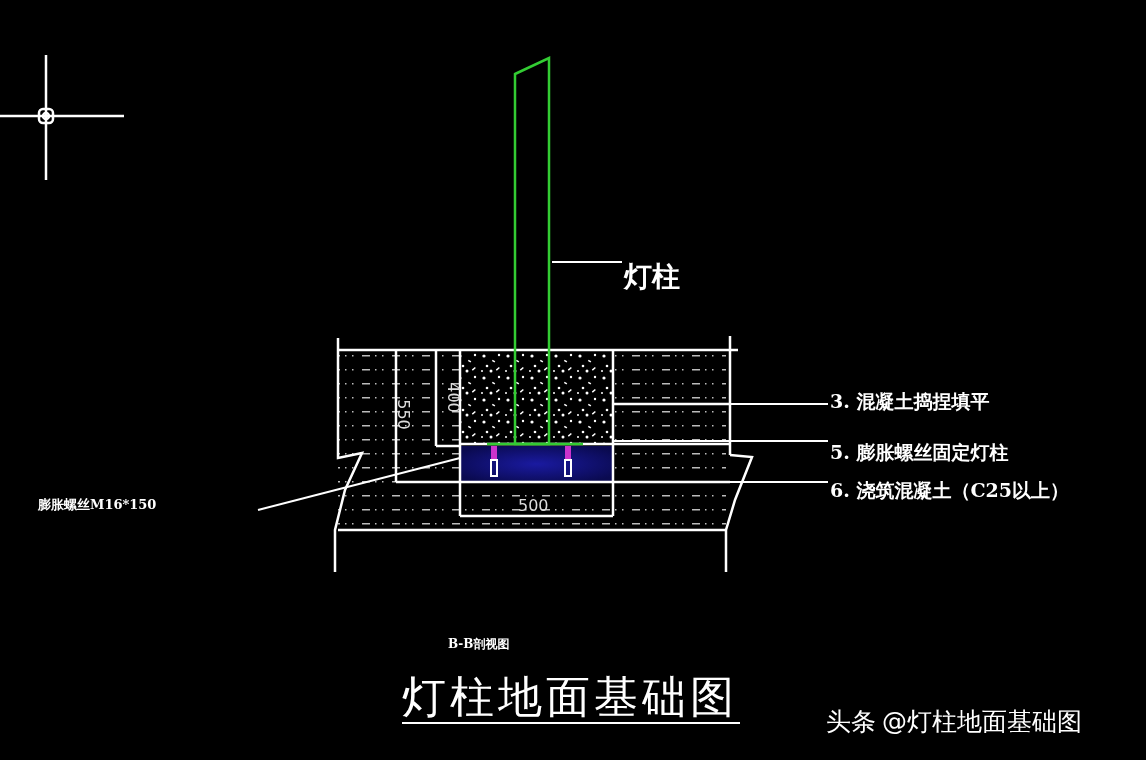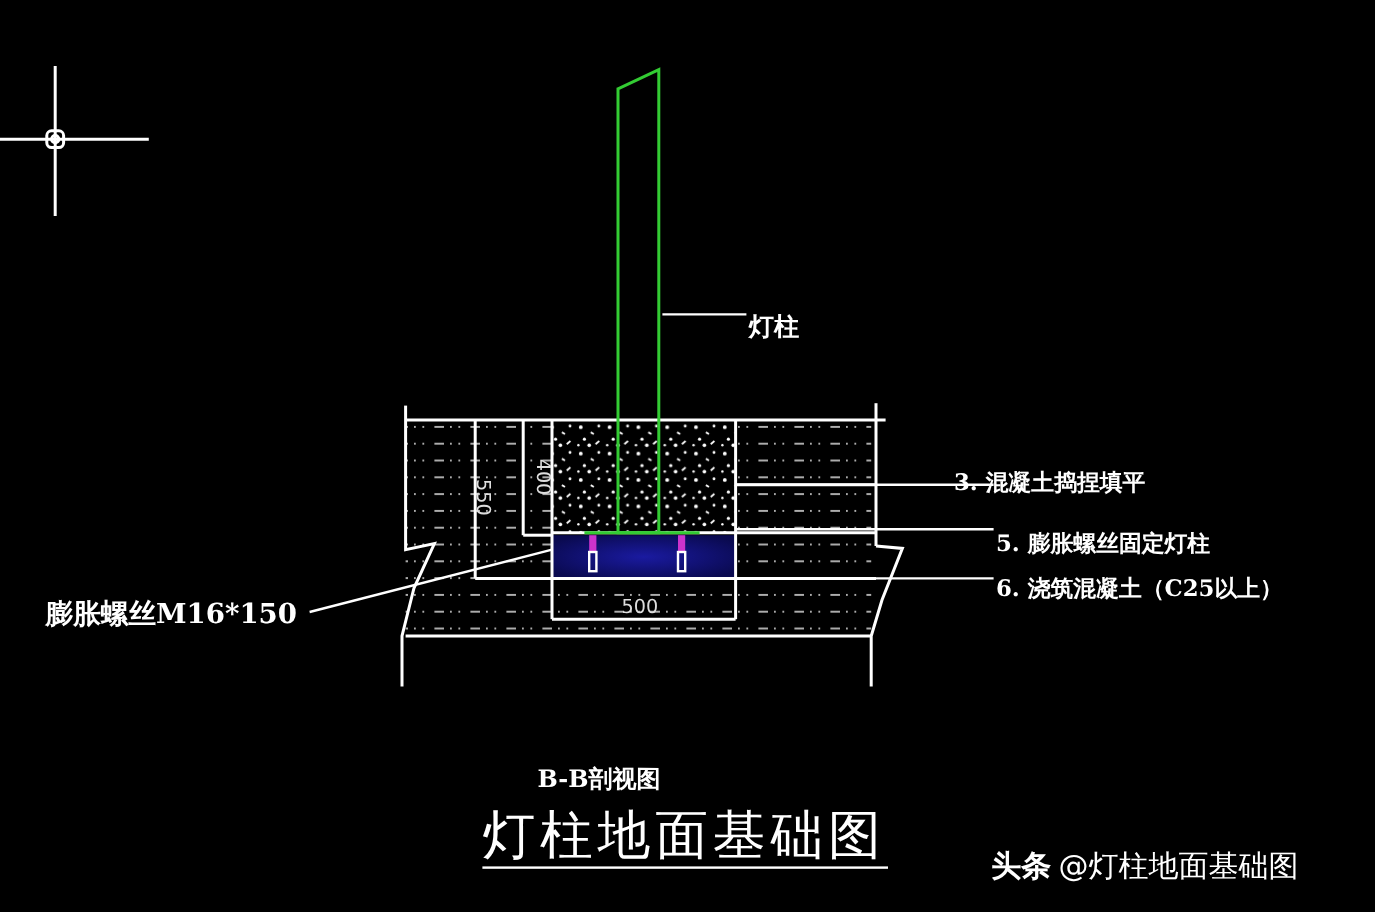--- a/index.html
+++ b/index.html
@@ -1,32 +1,32 @@
 <!DOCTYPE html>
 <html><head>
 <meta charset="utf-8">
 <style>
   html,body{margin:0;padding:0;background:#000;}
   body{width:1146px;height:760px;position:relative;overflow:hidden;font-family:"DejaVu Sans",sans-serif;}
   svg{position:absolute;left:0;top:0;}
   .lbl{position:absolute;color:#fff;white-space:nowrap;font-weight:bold;}
-  .lbl-pole{left:624px;top:258px;font-size:21px;font-family:Liberation Mono, monospace;}
+  .lbl-pole{left:624px;top:258px;font-size:28px;font-family:Liberation Mono, monospace;}
   .lbl-note{font-size:19px;font-family:"DejaVu Serif",serif;}
-  .lbl-3{left:795px;top:389px;text-align:right;}
+  .lbl-3{left:830px;top:389px;text-align:right;}
   .lbl-2{left:830px;top:440px;}
   .lbl-1{left:830px;top:478px;}
-  .lbl-bolt{left:38px;top:496px;font-size:23px;font-family:"DejaVu Serif",serif;}
-  .lbl-section{left:448px;top:636px;font-size:20px;font-family:"DejaVu Serif",serif;}
+  .lbl-bolt{left:38px;top:496px;font-size:13px;font-family:"DejaVu Serif",serif;}
+  .lbl-section{left:448px;top:636px;font-size:12px;font-family:"DejaVu Serif",serif;}
   .lbl-title{left:402px;top:672px;font-size:44px;font-weight:normal;font-family:"DejaVu Serif",serif;letter-spacing:4px;border-bottom:2px solid #fff;line-height:50px;padding-right:2px;}
   .dim{position:absolute;color:#ddd;font-size:16px;font-family:"DejaVu Sans",sans-serif;}
   .dim-550{left:388px;top:405px;transform:rotate(90deg);}
   .dim-400{left:438px;top:388px;transform:rotate(90deg);}
   .dim-500{left:518px;top:496px;text-align:center;}
   .watermark{position:absolute;left:826px;top:705px;color:#fff;font-size:25px;font-family:"DejaVu Sans",sans-serif;}
-  .watermark b{font-weight:bold;margin-right:6px;}
+  .watermark b{font-weight:normal;margin-right:6px;}
 </style>
 </head>
 <body>
 
 <svg width="1146" height="760" viewBox="0 0 1146 760">
   <defs>
     <pattern id="soil" width="30" height="14" patternUnits="userSpaceOnUse">
       <rect x="2" y="5" width="8" height="1.5" fill="#bbb"></rect>
       <rect x="15" y="5" width="1.5" height="1.5" fill="#bbb"></rect>
       <rect x="22" y="5" width="1.5" height="1.5" fill="#bbb"></rect>

